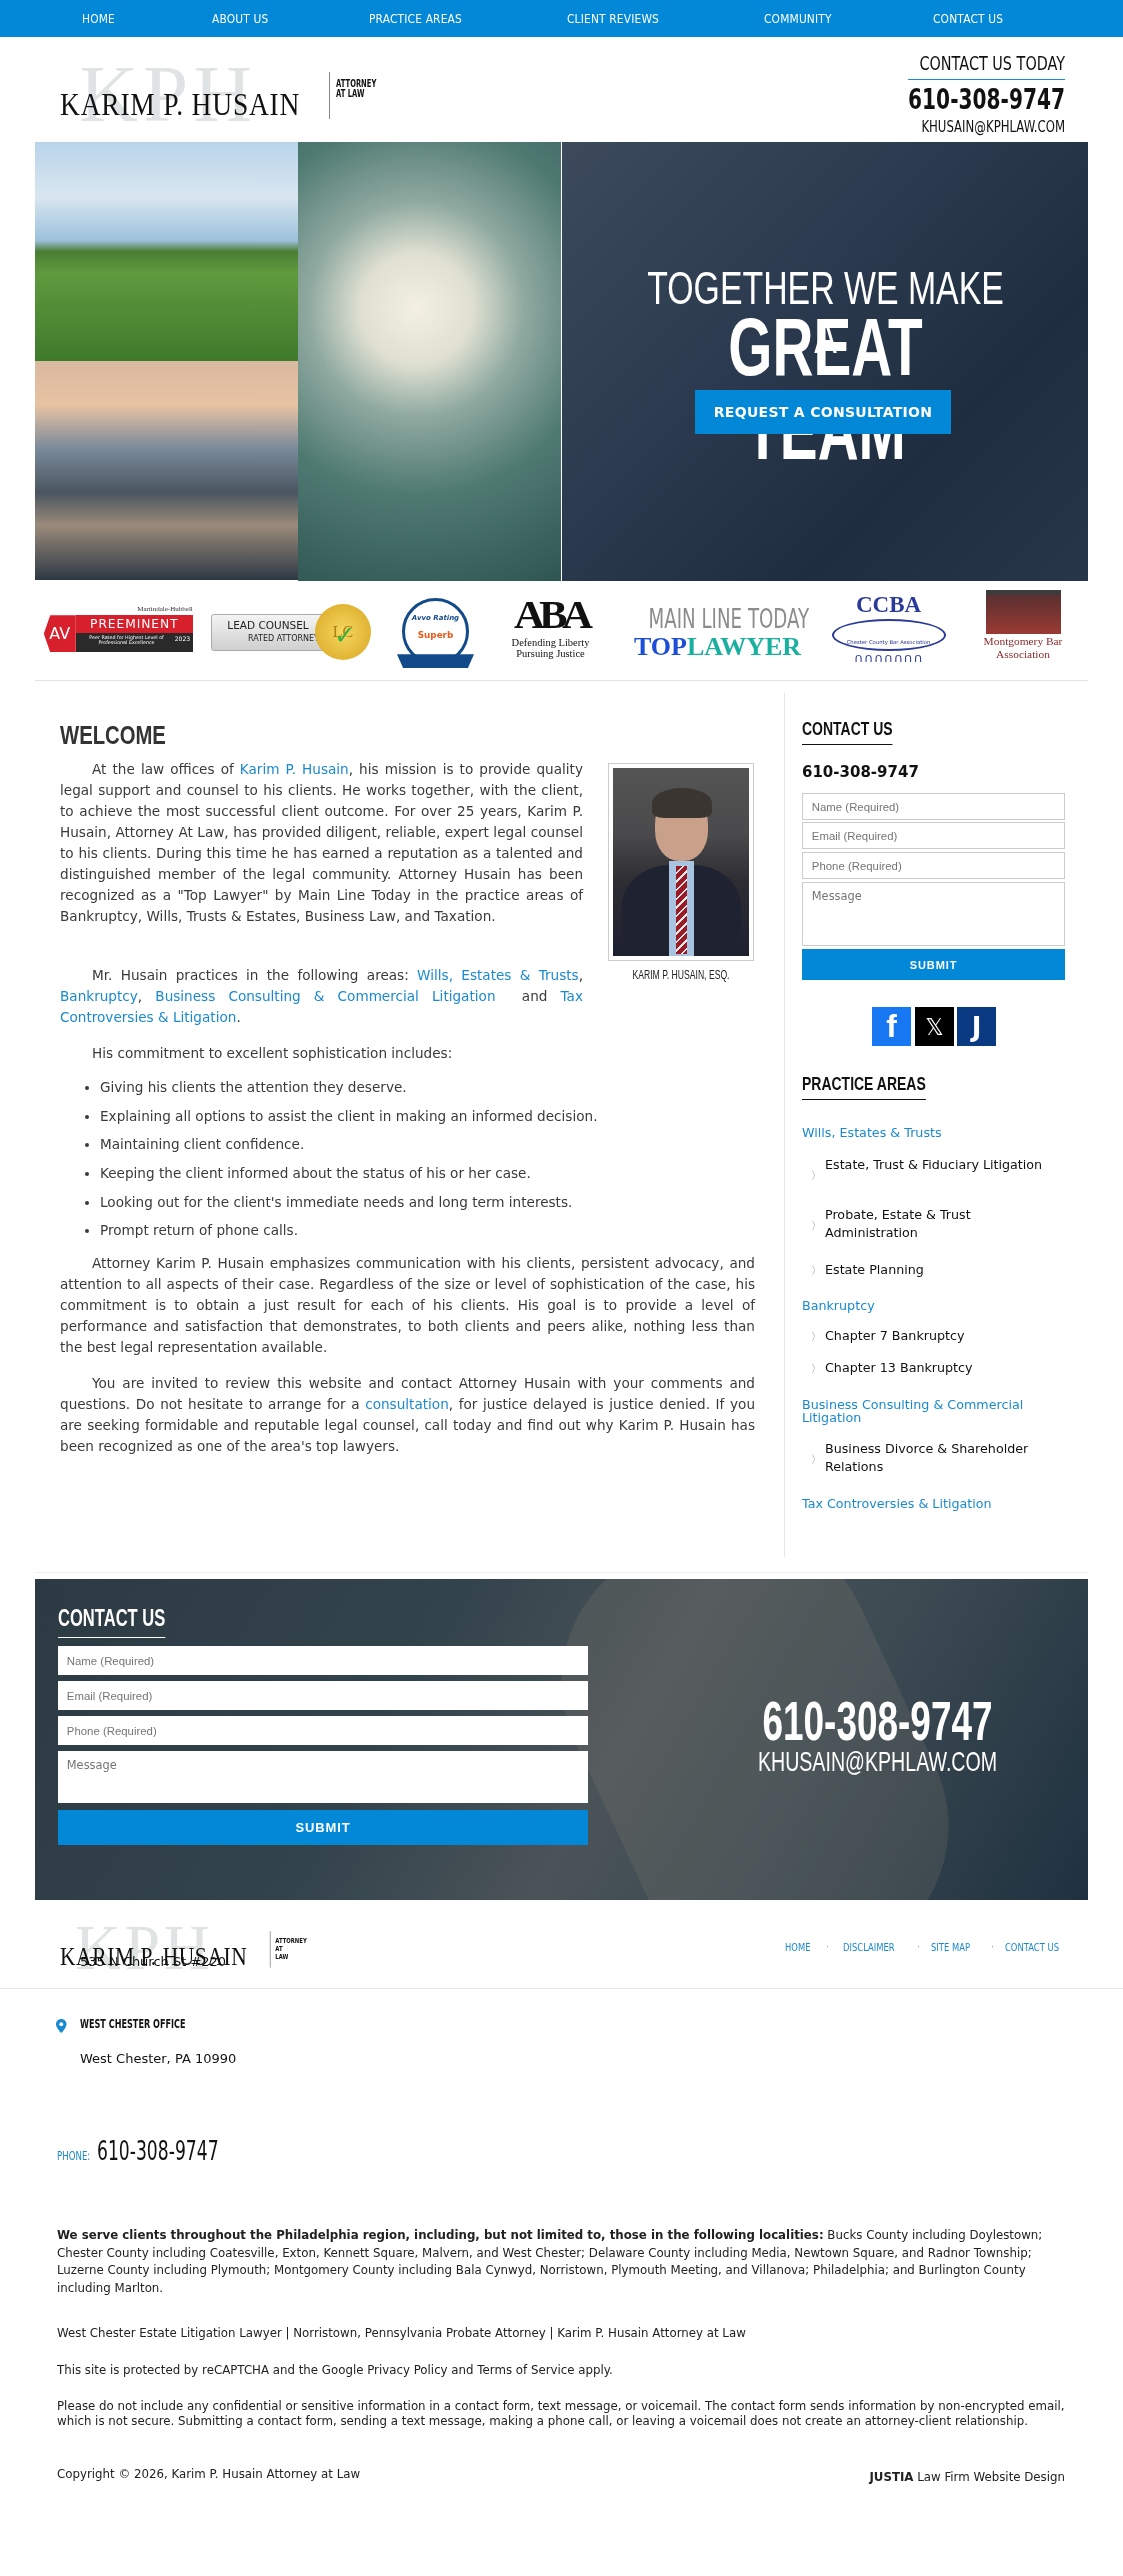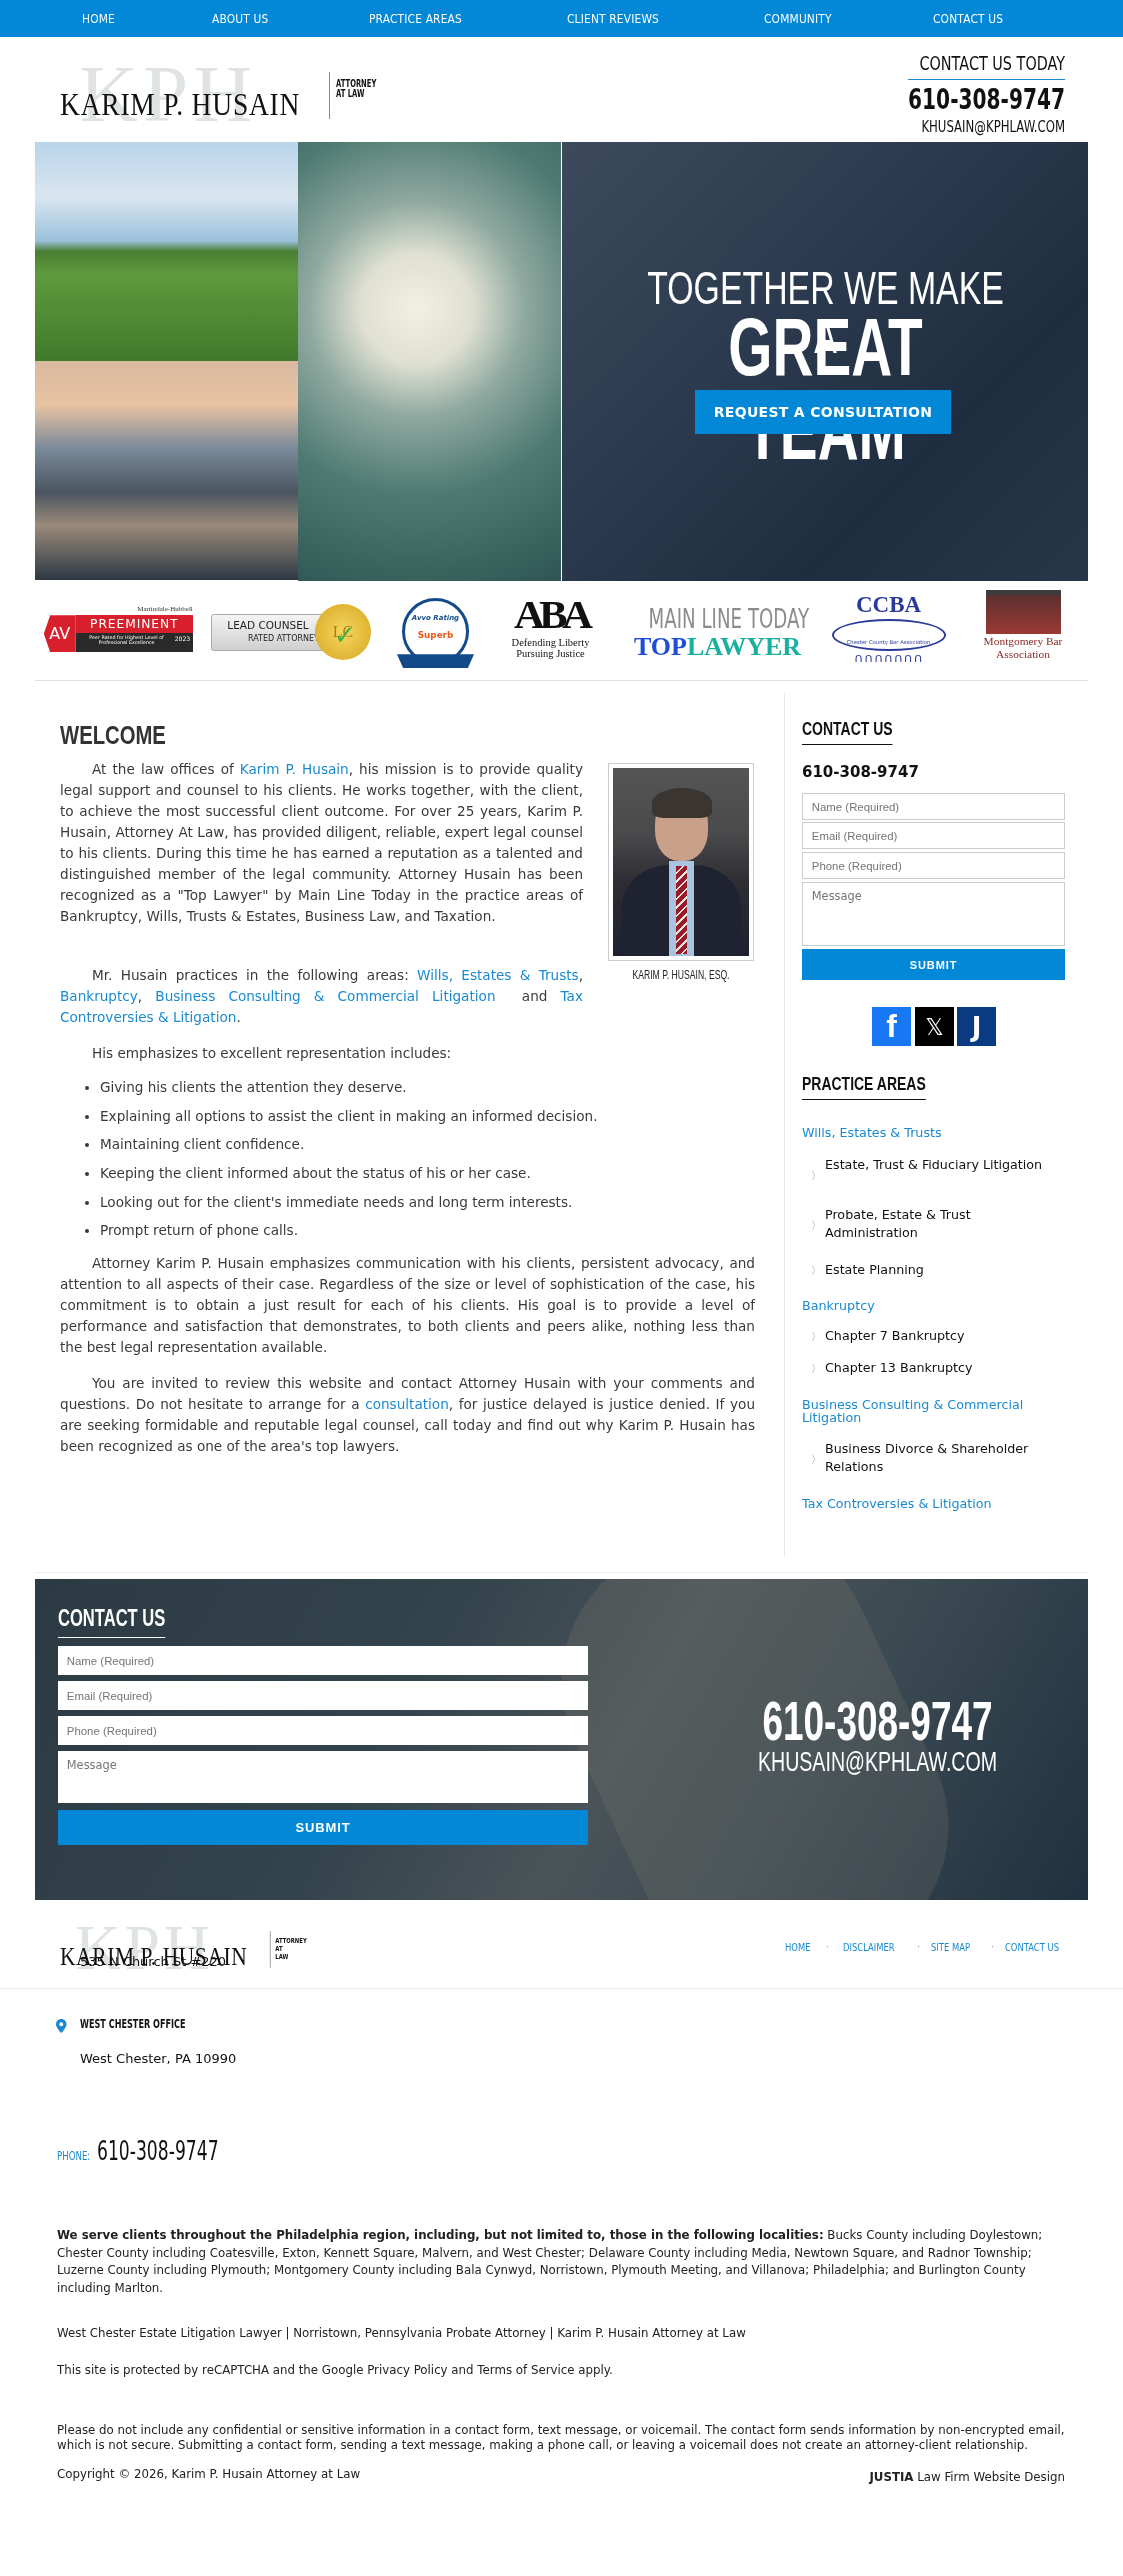--- a/index.html
+++ b/index.html
@@ -179,21 +179,21 @@
       <div class="shirt"></div>
       <div class="tie"></div>
       <div class="face"></div>
       <div class="hair"></div>
     </div>
 </div>
 <div class="photo-cap cond">KARIM P. HUSAIN, ESQ.</div>
 
 <p class="para" style="top:965px;width:523px;"><span>Mr. Husain practices in the following areas: </span><a>Wills, Estates &amp; Trusts</a><span>, </span><a>Bankruptcy</a><span>, </span><a>Business Consulting &amp; Commercial Litigation</a><span style="white-space:pre">  and </span><a>Tax Controversies &amp; Litigation</a><span>.</span></p>
 
-<p class="para" style="top:1043px;">His emphasizes to excellent representation includes:</p>
+<p class="para" style="top:1043px;">His commitment to excellent sophistication includes:</p>
 
 <ul class="bullets">
   <li>Giving his clients the attention they deserve.</li>
   <li>Explaining all options to assist the client in making an informed decision.</li>
   <li>Maintaining client confidence.</li>
   <li>Keeping the client informed about the status of his or her case.</li>
   <li>Looking out for the client's immediate needs and long term interests.</li>
   <li>Prompt return of phone calls.</li>
 </ul>
 
@@ -266,16 +266,16 @@
 <div class="office-h">WEST CHESTER OFFICE</div>
 <div class="office-a" style="top:1922px;margin-top:31px;">535 N Church St #220</div>
 <div class="office-a" style="top:2050px;">West Chester, PA 10990</div>
 
 <span class="phone-lbl">PHONE:</span>
 <a class="phone-num">610-308-9747</a>
 
 <p class="ftxt" style="top:2227px;"><b>We serve clients throughout the Philadelphia region, including, but not limited to, those in the following localities:</b><span> Bucks County including Doylestown; Chester County including Coatesville, Exton, Kennett Square, Malvern, and West Chester; Delaware County including Media, Newtown Square, and Radnor Township; Luzerne County including Plymouth; Montgomery County including Bala Cynwyd, Norristown, Plymouth Meeting, and Villanova; Philadelphia; and Burlington County including Marlton.</span></p>
 <p class="ftxt" style="top:2325px;">West Chester Estate Litigation Lawyer | Norristown, Pennsylvania Probate Attorney | Karim P. Husain Attorney at Law</p>
 <p class="ftxt" style="top:2362px;">This site is protected by reCAPTCHA and the Google Privacy Policy and Terms of Service apply.</p>
-<p class="ftxt" style="top:2399px;line-height:15px;margin-top:24px;">Please do not include any confidential or sensitive information in a contact form, text message, or voicemail. The contact form sends information by non-encrypted email, which is not secure. Submitting a contact form, sending a text message, making a phone call, or leaving a voicemail does not create an attorney-client relationship.</p>
+<p class="ftxt" style="top:2399px;line-height:15px;">Please do not include any confidential or sensitive information in a contact form, text message, or voicemail. The contact form sends information by non-encrypted email, which is not secure. Submitting a contact form, sending a text message, making a phone call, or leaving a voicemail does not create an attorney-client relationship.</p>
 <p class="ftxt" style="top:2466px;width:527px;">Copyright © 2026, Karim P. Husain Attorney at Law</p>
 <a class="ftxt" style="top:2469px;left:auto;right:58px;width:auto;text-align:right;color:#222;"><b>JUSTIA</b><span> Law Firm Website Design</span></a>
 
 
 </body></html>

